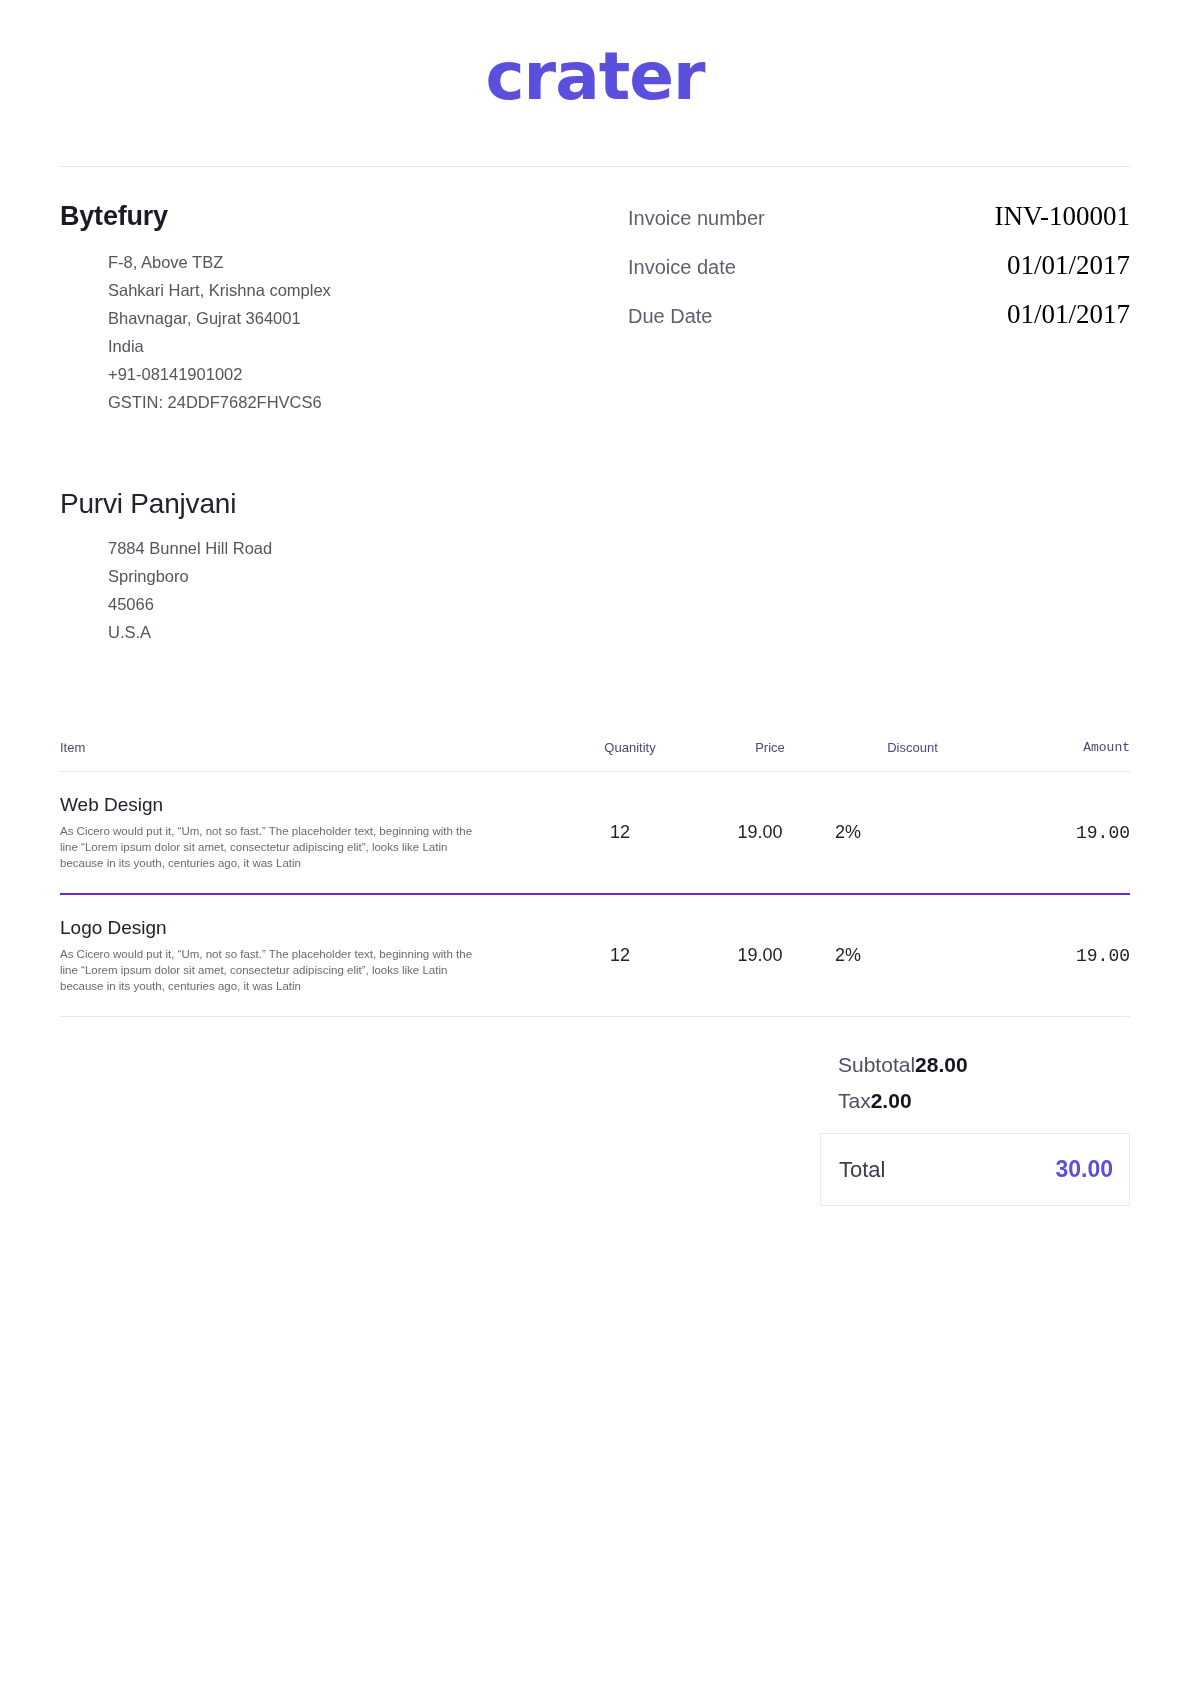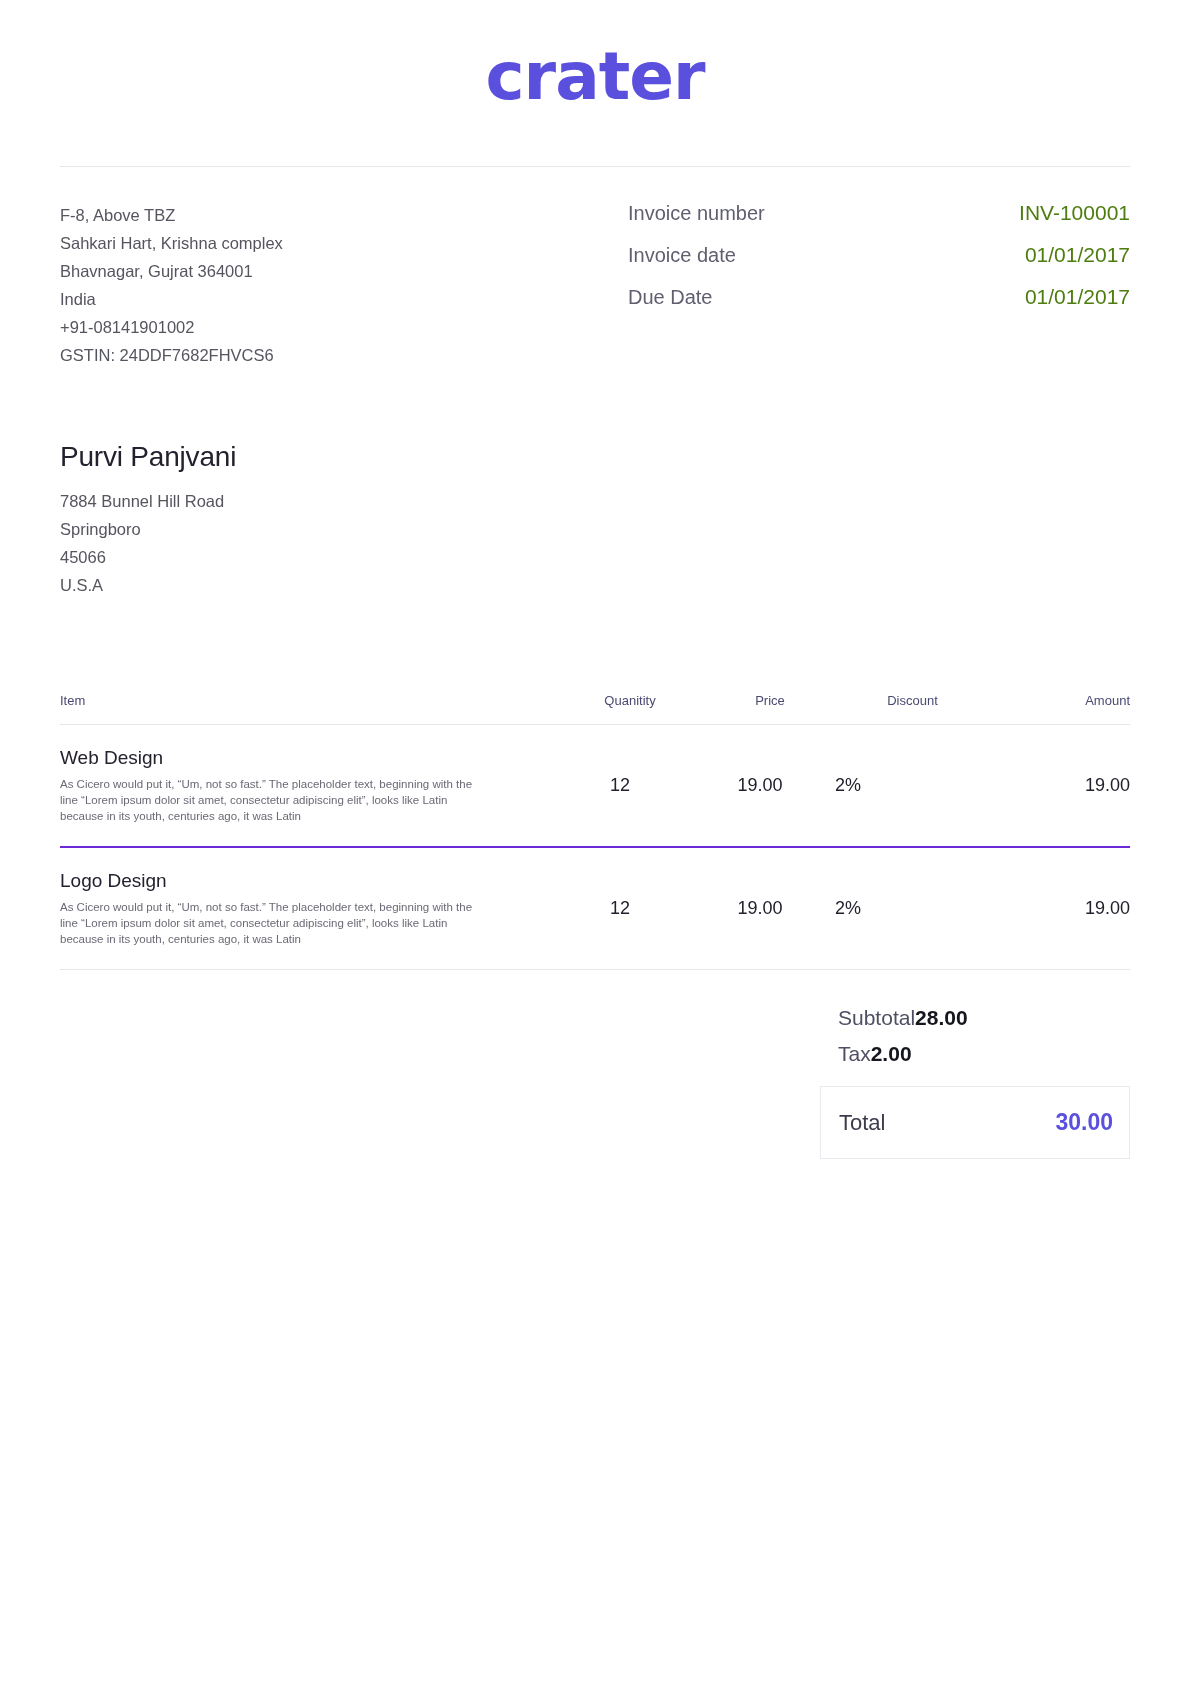--- a/index.html
+++ b/index.html
@@ -55,40 +55,42 @@
     font-size: 27px;
     font-weight: 700;
     color: #1b1b28;
     margin: 0 0 16px 0;
     letter-spacing: -0.2px;
   }
   .addr-line {
     font-size: 16.5px;
     color: #55555f;
     line-height: 28px;
+    margin-left: 48px;
   }
 
   .meta {
     flex: 1;
     padding-left: 48px;
   }
   .meta-row {
     display: flex;
     align-items: baseline;
     justify-content: space-between;
     margin-bottom: 18px;
   }
   .meta-label {
     font-size: 20px;
     color: #5f5f70;
   }
   .meta-value {
-    font-size: 21px;
-    color: #4d7c0f;
+    font-size: 27px;
+    color: #000000;
     font-weight: 500;
+    font-family: Liberation Serif, serif;
   }
 
   
   .billto {
     padding: 72px 60px 0 60px;
   }
   .billto-to {
     font-size: 20px;
     color: #3c3c48;
     margin-bottom: 8px;
@@ -113,21 +115,21 @@
   }
   .th {
     font-size: 13px;
     color: #4a4a74;
     font-weight: 400;
   }
   .col-item   { flex: 1 1 auto; }
   .col-qty    { width: 150px; text-align: center; }
   .col-price  { width: 130px; text-align: center; }
   .col-disc   { width: 155px; text-align: center; }
-  .col-amt    { width: 140px; text-align: right; }
+  .col-amt    { width: 140px; text-align: right; font-family: Liberation Mono, monospace; }
 
   .trow {
     display: flex;
     align-items: center;
     padding: 22px 0 22px 0;
     border-bottom: 2px solid #6d28d9;
   }
   .trow:last-child { border-bottom: 1px solid #e6e6ec; }
   .item-name {
     font-size: 19px;
@@ -191,20 +193,21 @@
 
   <div class="logo-wrap">
     <span class="logo">crater</span>
   </div>
 
   <div class="top-rule"></div>
 
   <div class="header">
 
     <div class="from">
+      <div class="company-name">Bytefury</div>
       <div class="addr-line">F-8, Above TBZ</div>
       <div class="addr-line">Sahkari Hart, Krishna complex</div>
       <div class="addr-line">Bhavnagar, Gujrat 364001</div>
       <div class="addr-line">India</div>
       <div class="addr-line">+91-08141901002</div>
       <div class="addr-line">GSTIN: 24DDF7682FHVCS6</div>
     </div>
 
     <div class="meta">
       <div class="meta-row">

